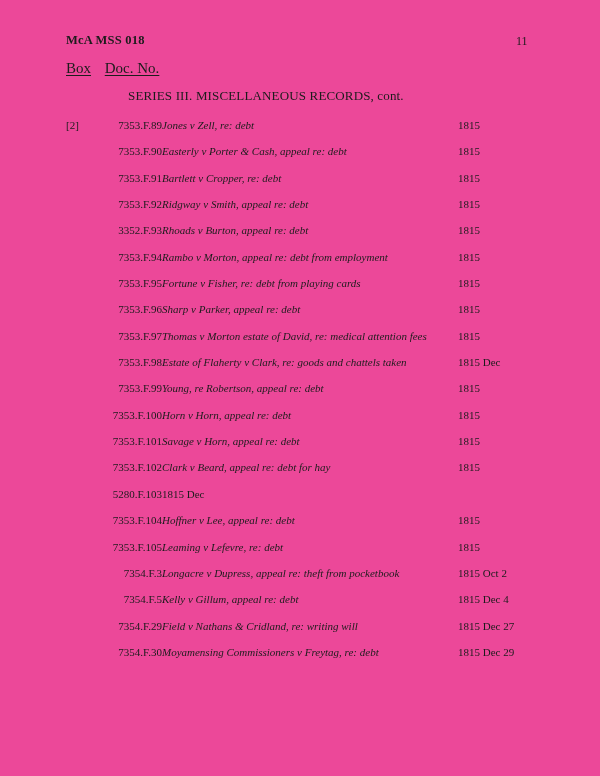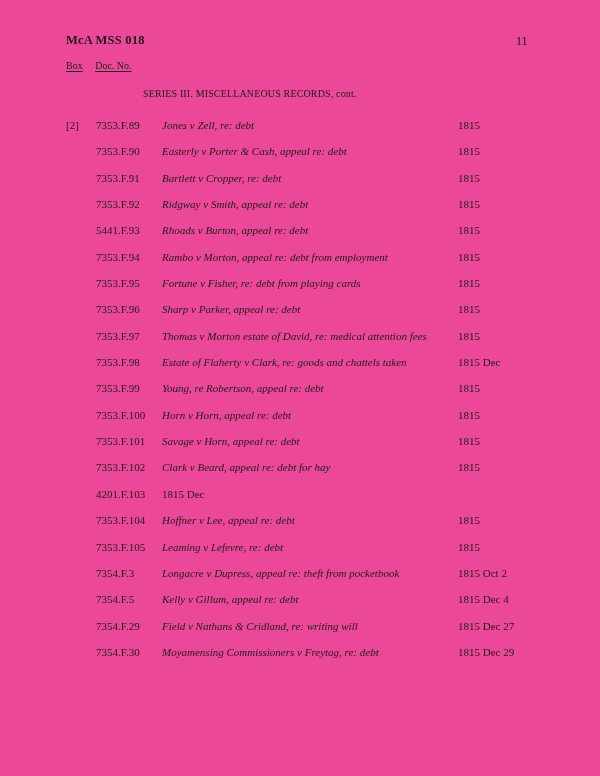--- a/index.html
+++ b/index.html
@@ -29,55 +29,55 @@
   .page-number {
     position: absolute;
     left: 516px;
     top: 34px;
     font-size: 12px;
   }
   .col-headers {
     position: absolute;
     left: 66px;
     top: 60px;
-    font-size: 10px;
+    font-size: 15px;
     white-space: nowrap;
   }
   .col-headers .hdr {
     display: inline-block;
     text-decoration: underline;
     text-underline-offset: 2px;
   }
   .col-headers .hdr-box { margin-right: 10px; }
   .series-title {
     position: absolute;
-    left: 143px;
+    left: 128px;
     top: 88px;
-    font-size: 10px;
+    font-size: 13px;
     letter-spacing: 0.15px;
     white-space: nowrap;
   }
   .rows {
     position: absolute;
     left: 0;
     top: 119px;
     width: 600px;
   }
   .row {
     display: flex;
     align-items: flex-start;
     height: 26.35px;
     padding-left: 66px;
     box-sizing: border-box;
     font-size: 11px;
     line-height: 13px;
     white-space: nowrap;
   }
   .c-box  { width: 30px; flex: 0 0 30px; }
-  .c-doc  { width: 66px; flex: 0 0 66px; }
+  .c-doc  { width: 66px; flex: 0 0 66px; text-align: right; }
   .c-desc { width: 296px; flex: 0 0 296px; font-style: italic; }
   .c-date { flex: 1; }
 </style>
 </head>
 <body>
 
 <div class="page">
 
   <div class="header-left">McA MSS 018</div>
 
@@ -114,21 +114,21 @@
 
     <div class="row">
       <span class="c-box"></span>
       <span class="c-doc">7353.F.92</span>
       <span class="c-desc">Ridgway v Smith, appeal re: debt</span>
       <span class="c-date">1815</span>
     </div>
 
     <div class="row">
       <span class="c-box"></span>
-      <span class="c-doc">5441.F.93</span>
+      <span class="c-doc">3352.F.93</span>
       <span class="c-desc">Rhoads v Burton, appeal re: debt</span>
       <span class="c-date">1815</span>
     </div>
 
     <div class="row">
       <span class="c-box"></span>
       <span class="c-doc">7353.F.94</span>
       <span class="c-desc">Rambo v Morton, appeal re: debt from employment</span>
       <span class="c-date">1815</span>
     </div>
@@ -184,21 +184,21 @@
 
     <div class="row">
       <span class="c-box"></span>
       <span class="c-doc">7353.F.102</span>
       <span class="c-desc">Clark v Beard, appeal re: debt for hay</span>
       <span class="c-date">1815</span>
     </div>
 
     <div class="row">
       <span class="c-box"></span>
-      <span class="c-doc">4201.F.103</span>
+      <span class="c-doc">5280.F.103</span>
       <span class="c-date">1815 Dec</span>
     </div>
 
     <div class="row">
       <span class="c-box"></span>
       <span class="c-doc">7353.F.104</span>
       <span class="c-desc">Hoffner v Lee, appeal re: debt</span>
       <span class="c-date">1815</span>
     </div>
 

